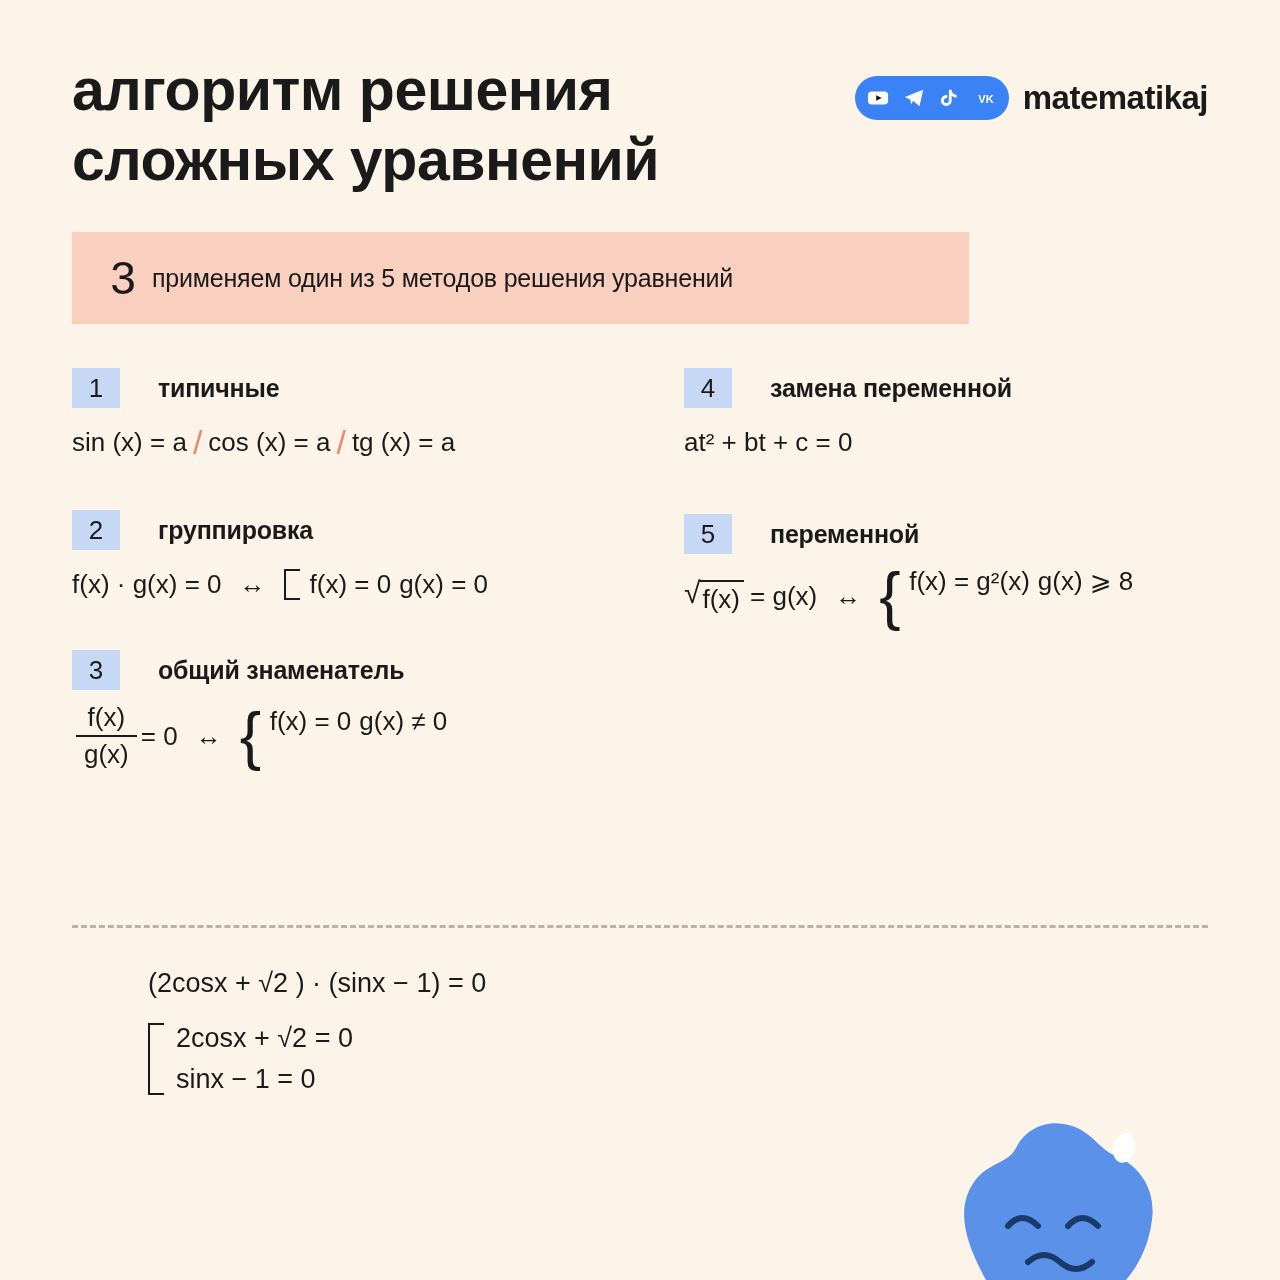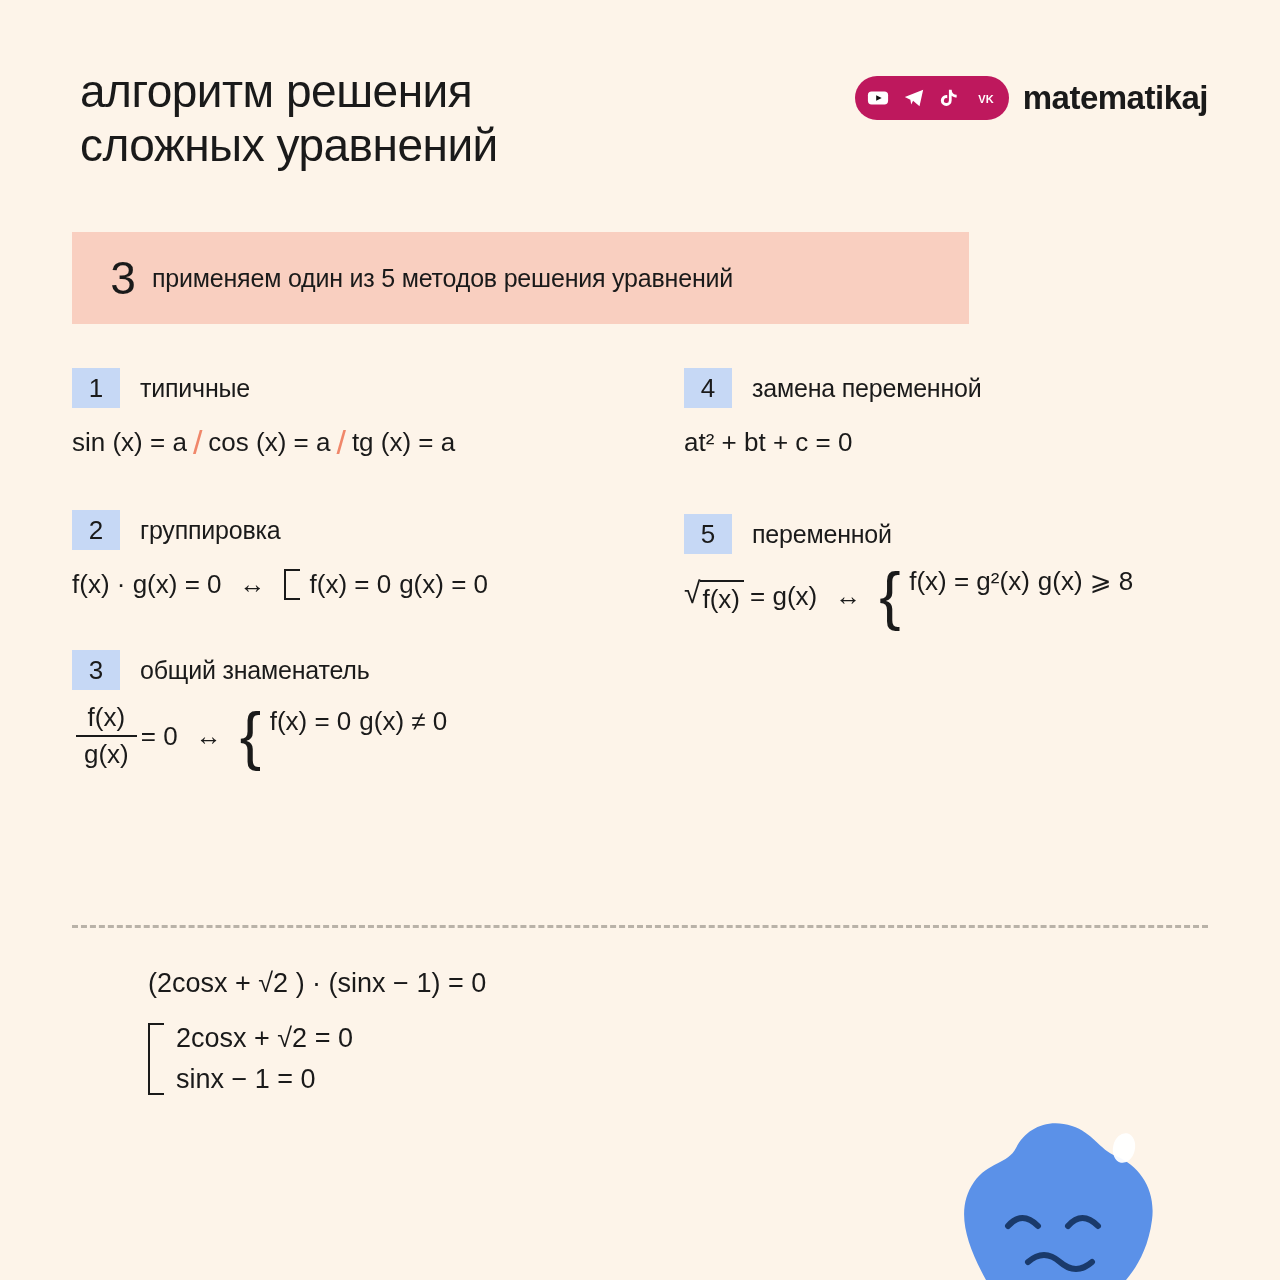--- a/index.html
+++ b/index.html
@@ -16,38 +16,38 @@
 
   
   .header {
     position: absolute;
     top: 56px;
     left: 72px;
     right: 72px;
     height: 130px;
   }
   .title {
-    font-size: 46px;
-    font-weight: 400;
+    font-size: 59px;
+    font-weight: 700;
     line-height: 1.18;
     letter-spacing: -0.5px;
     white-space: pre-line;
-    margin: 8px;
+    margin: 0;
     max-width: 700px;
   }
   .brand {
     position: absolute;
     top: 20px;
     right: 0;
     display: flex;
     align-items: center;
     gap: 14px;
   }
   .social-pill {
-    background: #be185d;
+    background: #3b82f6;
     border-radius: 40px;
     height: 44px;
     display: flex;
     align-items: center;
     padding: 0 6px;
     gap: 2px;
   }
   .social-pill .ic {
     width: 34px; height: 34px;
     display: flex; align-items: center; justify-content: center;
@@ -90,21 +90,21 @@
   .col-right { position: absolute; left: 612px; top: 0; width: 530px; }
 
   .method { position: relative; margin-bottom: 12px; }
   .m-head { display: flex; align-items: center; gap: 20px; }
   .chip {
     width: 48px; height: 40px;
     background: #c6d8f5;
     display: flex; align-items: center; justify-content: center;
     font-size: 26px; font-weight: 400;
   }
-  .m-label { font-size: 25px; font-weight: 400; letter-spacing: -0.2px; }
+  .m-label { font-size: 25px; font-weight: 700; letter-spacing: -0.2px; margin-left: 18px; }
   .m-body {
     margin-top: 12px;
     font-size: 26px;
     font-weight: 400;
     display: flex;
     align-items: center;
     min-height: 44px;
   }
 
   

